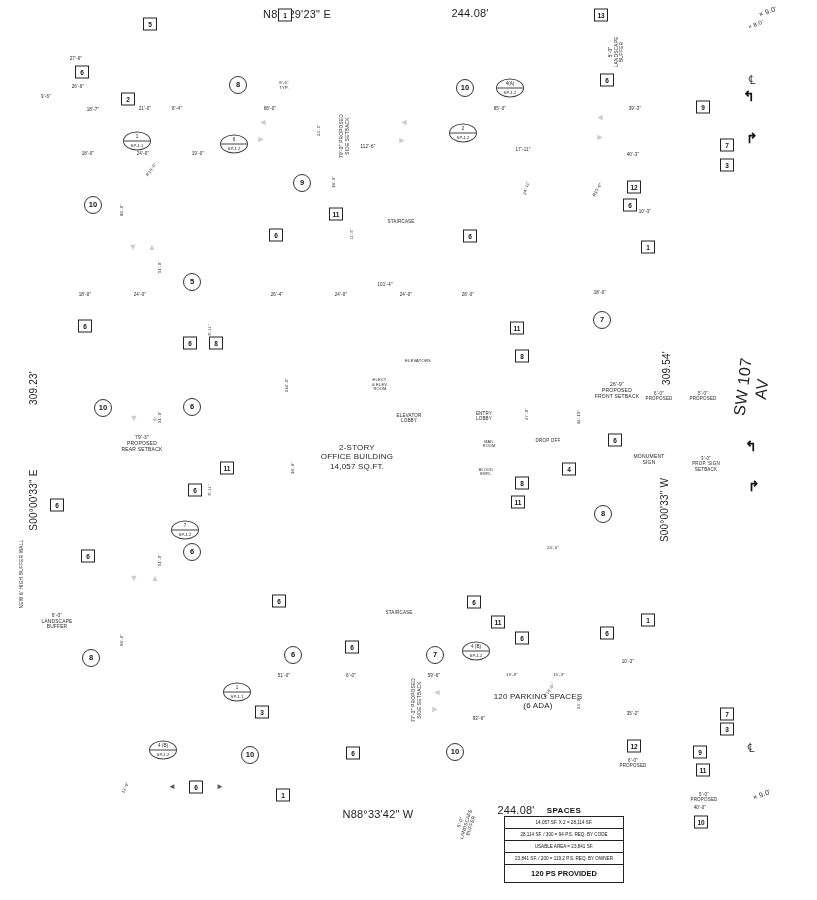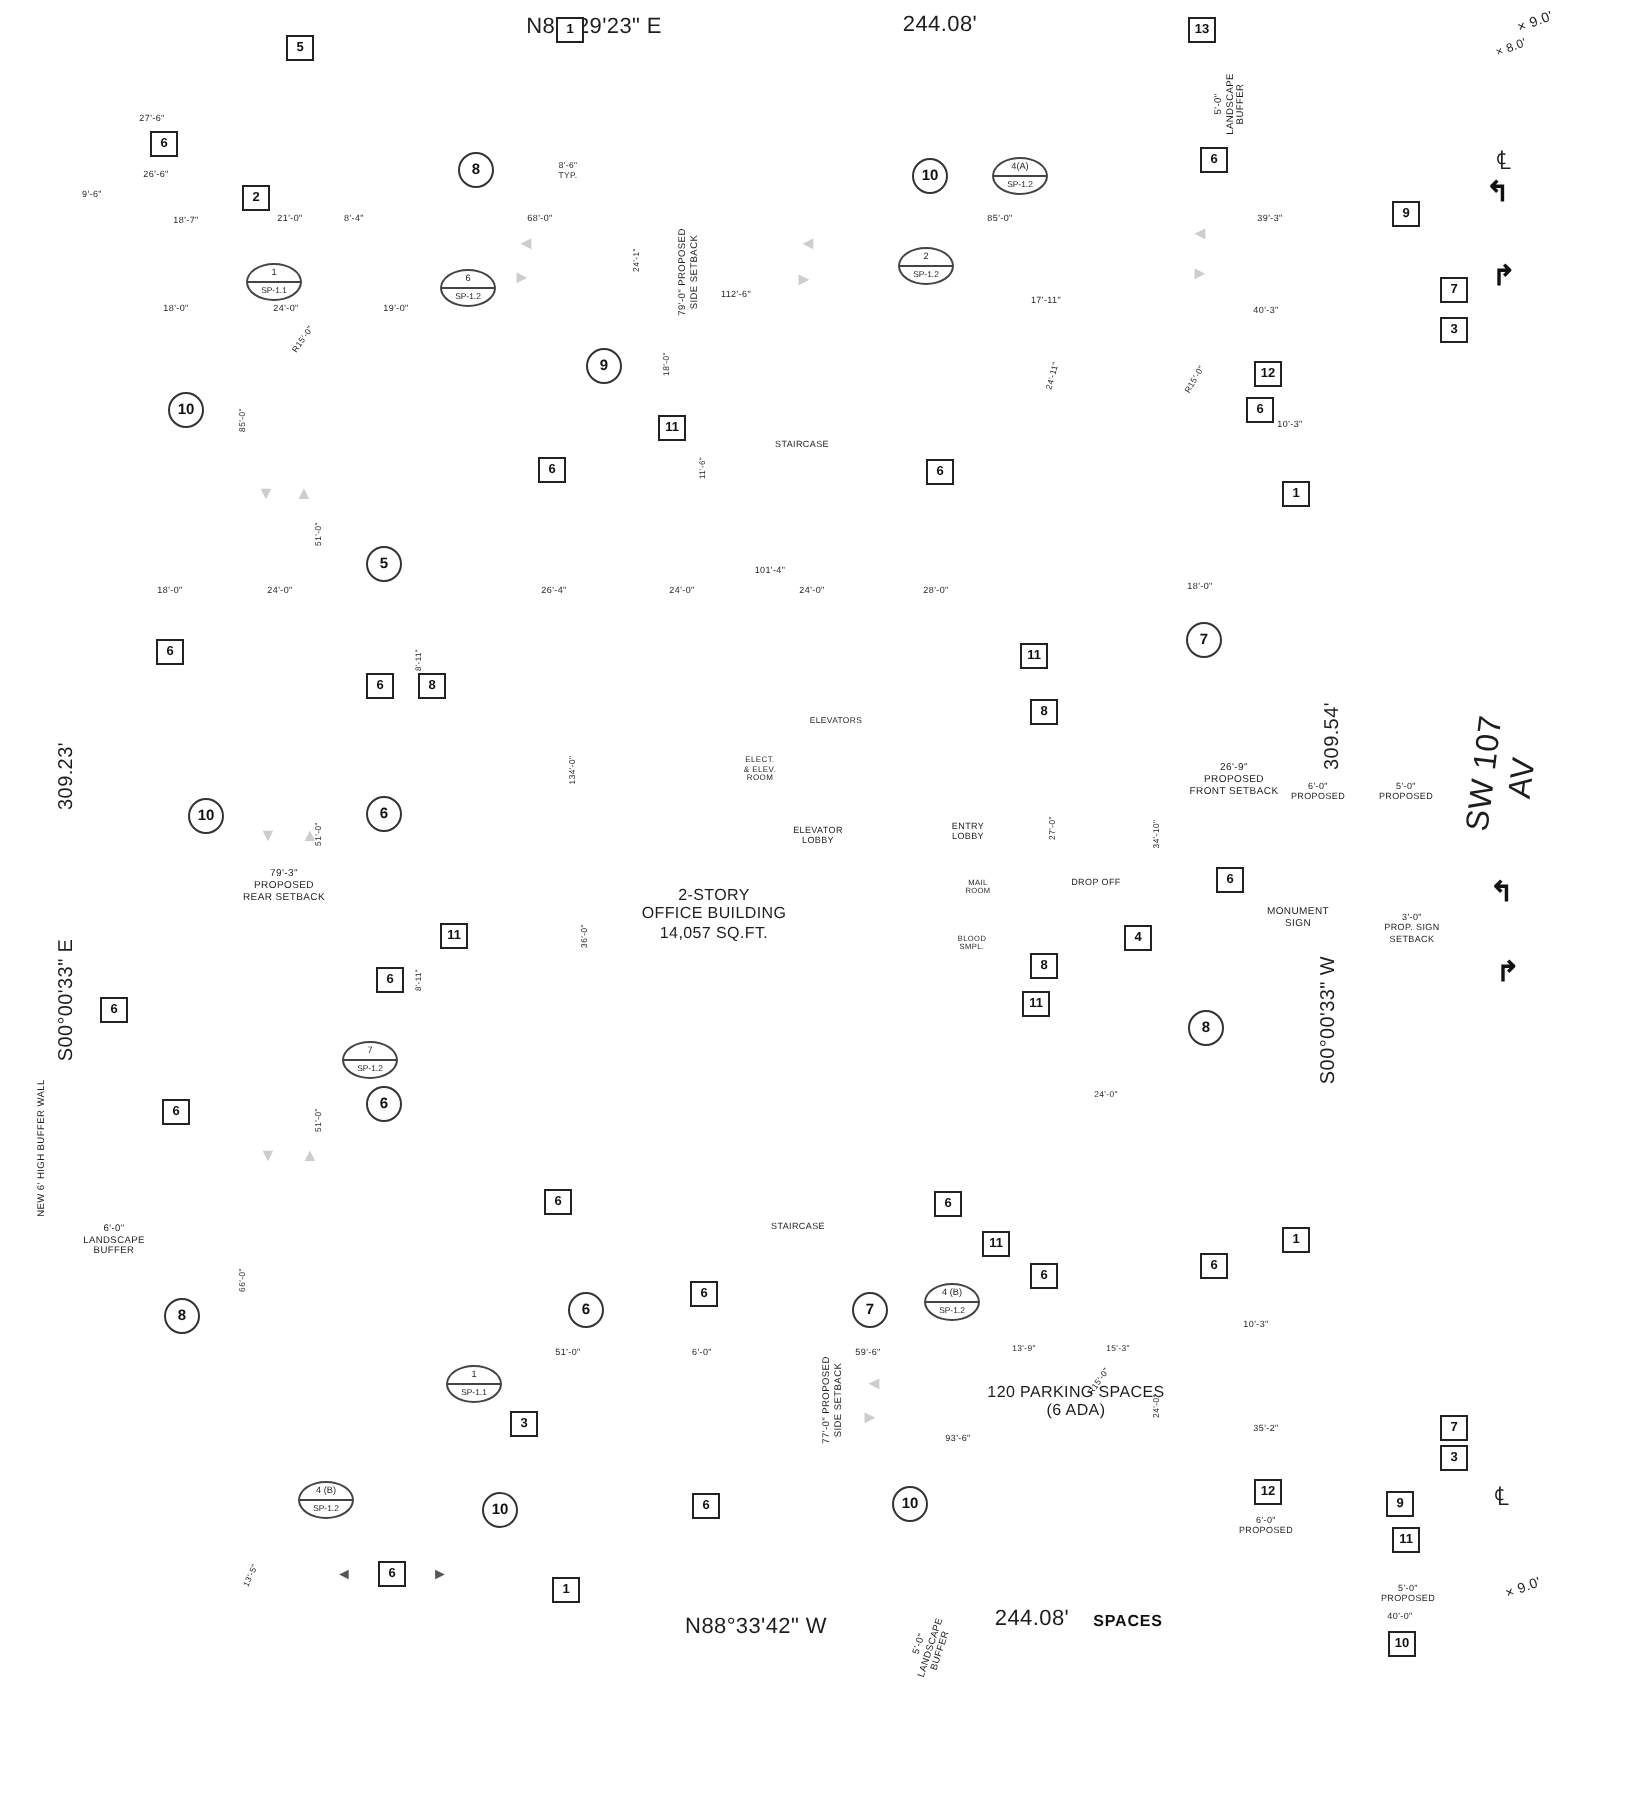--- a/index.html
+++ b/index.html
@@ -292,20 +292,29 @@
     <circle cx="650" cy="107" r="1.3" fill="#222"><circle cx="662" cy="145" r="1.3" fill="#222">
     <circle cx="688" cy="165" r="1.3" fill="#222"><circle cx="642" cy="752" r="1.3" fill="#222">
     <circle cx="655" cy="770" r="1.3" fill="#222"><circle cx="650" cy="714" r="1.3" fill="#222">
     <circle cx="692" cy="729" r="1.3" fill="#222"><circle cx="645" cy="822" r="1.3" fill="#222">
   </circle></circle></circle></circle></circle></circle></circle></circle></path></path></path></path></path></path></path></path></path></path></path></path></path></path></path></g>
 
 
 
 <div id="ptable">
   <div class="pt-title">SPACES</div>
+  <div class="pt-grid">
+    <div id="pt-rows">
+                    <div class="pt-row">14,057 SF. X 2 = 28,114 SF.</div>
+                    <div class="pt-row">28,114 SF. / 300 = 94 P.S. REQ. BY CODE</div>
+                    <div class="pt-row">USABLE AREA = 23,841 SF.</div>
+                    <div class="pt-row">23,841 SF. / 200 = 119.2 P.S. REQ. BY OWNER</div>
+                  </div>
+    <div class="pt-provided">120 PS PROVIDED</div>
+  </div>
 </div>
 
 </path></rect></rect></rect></rect><div class="lbl" style="font-size: 11px; transform: translate(-50%, -50%); left: 297px; top: 14px;">N88°29'23" E</div><div class="lbl" style="font-size: 11px; transform: translate(-50%, -50%); left: 470px; top: 13px;">244.08'</div><div class="lbl" style="font-size: 11px; transform: translate(-50%, -50%); left: 378px; top: 814px;">N88°33'42" W</div><div class="lbl" style="font-size: 11px; transform: translate(-50%, -50%); left: 516px; top: 810px;">244.08'</div><div class="lbl" style="font-size: 10px; transform: translate(-50%, -50%) rotate(-90deg); left: 34px; top: 388px;">309.23'</div><div class="lbl" style="font-size: 10px; transform: translate(-50%, -50%) rotate(-90deg); left: 34px; top: 500px;">S00°00'33" E</div><div class="lbl" style="font-size: 10px; transform: translate(-50%, -50%) rotate(-90deg); left: 667px; top: 368px;">309.54'</div><div class="lbl" style="font-size: 10px; transform: translate(-50%, -50%) rotate(-90deg); left: 665px; top: 510px;">S00°00'33" W</div><div class="lbl" style="font-size: 16px; transform: translate(-50%, -50%) rotate(-83deg); left: 753px; top: 388px;">SW 107 AV</div><div class="lbl" style="font-size: 13px; transform: translate(-50%, -50%); left: 752px; top: 80px;">℄</div><div class="lbl" style="font-size: 13px; transform: translate(-50%, -50%); left: 751px; top: 748px;">℄</div><div class="lbl" style="font-size: 7px; transform: translate(-50%, -50%) rotate(-20deg); left: 768px; top: 12px;">× 9.0'</div><div class="lbl" style="font-size: 6px; transform: translate(-50%, -50%) rotate(-20deg); left: 756px; top: 25px;">× 8.0'</div><div class="lbl" style="font-size: 7px; transform: translate(-50%, -50%) rotate(-20deg); left: 762px; top: 795px;">× 9.0'</div><div class="lbl" style="font-size: 4.8px; transform: translate(-50%, -50%) rotate(-90deg); left: 22px; top: 574px;">NEW 6' HIGH BUFFER WALL</div><div class="lbl" style="font-size: 4.8px; transform: translate(-50%, -50%); left: 57px; top: 621px;">6'-0"
 LANDSCAPE
 BUFFER</div><div class="lbl" style="font-size: 4.8px; transform: translate(-50%, -50%) rotate(-90deg); left: 616px; top: 52px;">5'-0"
 LANDSCAPE
 BUFFER</div><div class="lbl" style="font-size: 4.8px; transform: translate(-50%, -50%) rotate(-72deg); left: 466px; top: 824px;">5'-0"
 LANDSCAPE
 BUFFER</div><div class="lbl" style="font-size: 5px; transform: translate(-50%, -50%); left: 142px; top: 444px;">79'-3"
 PROPOSED

